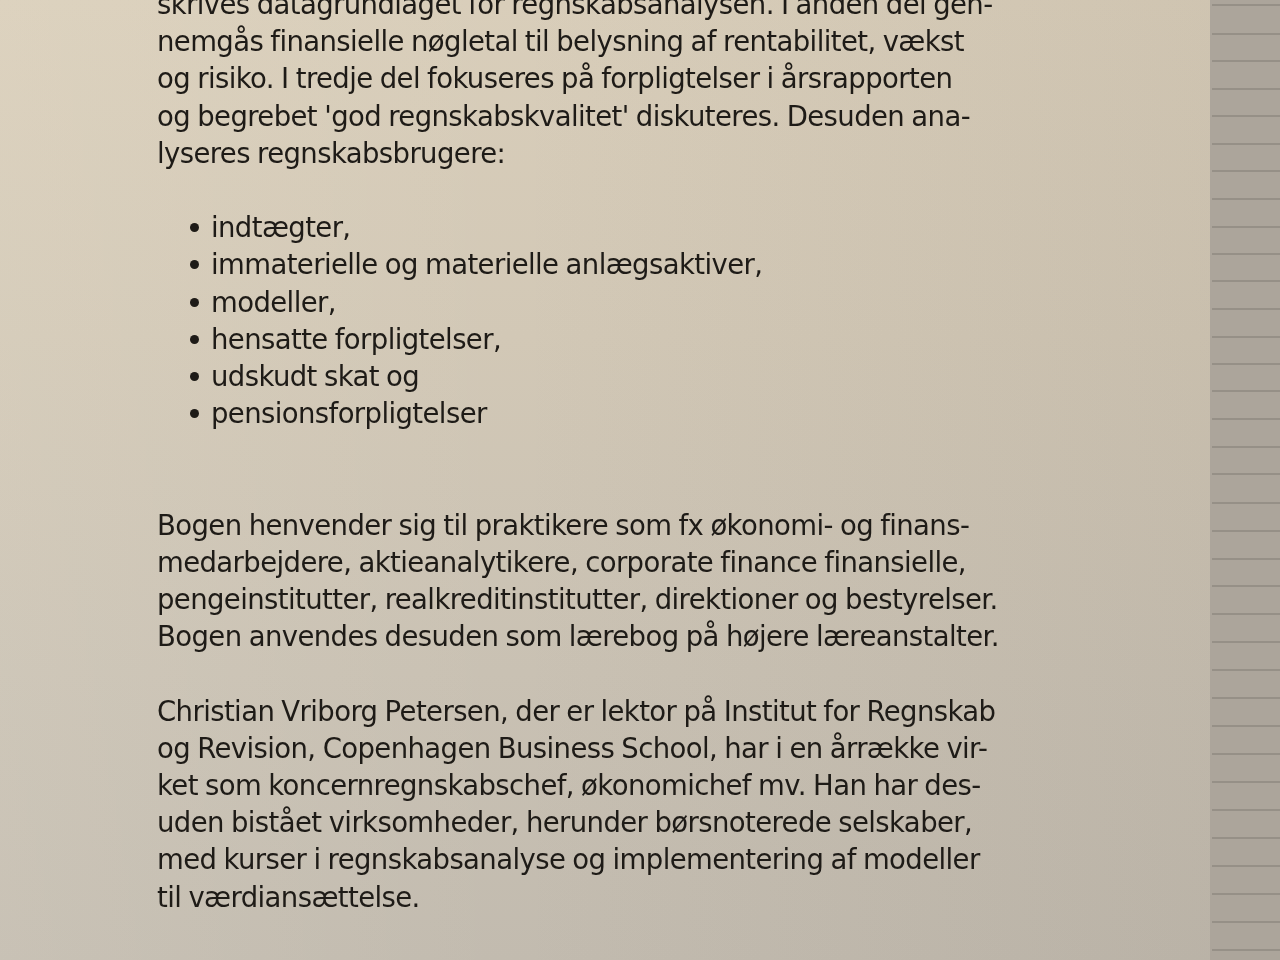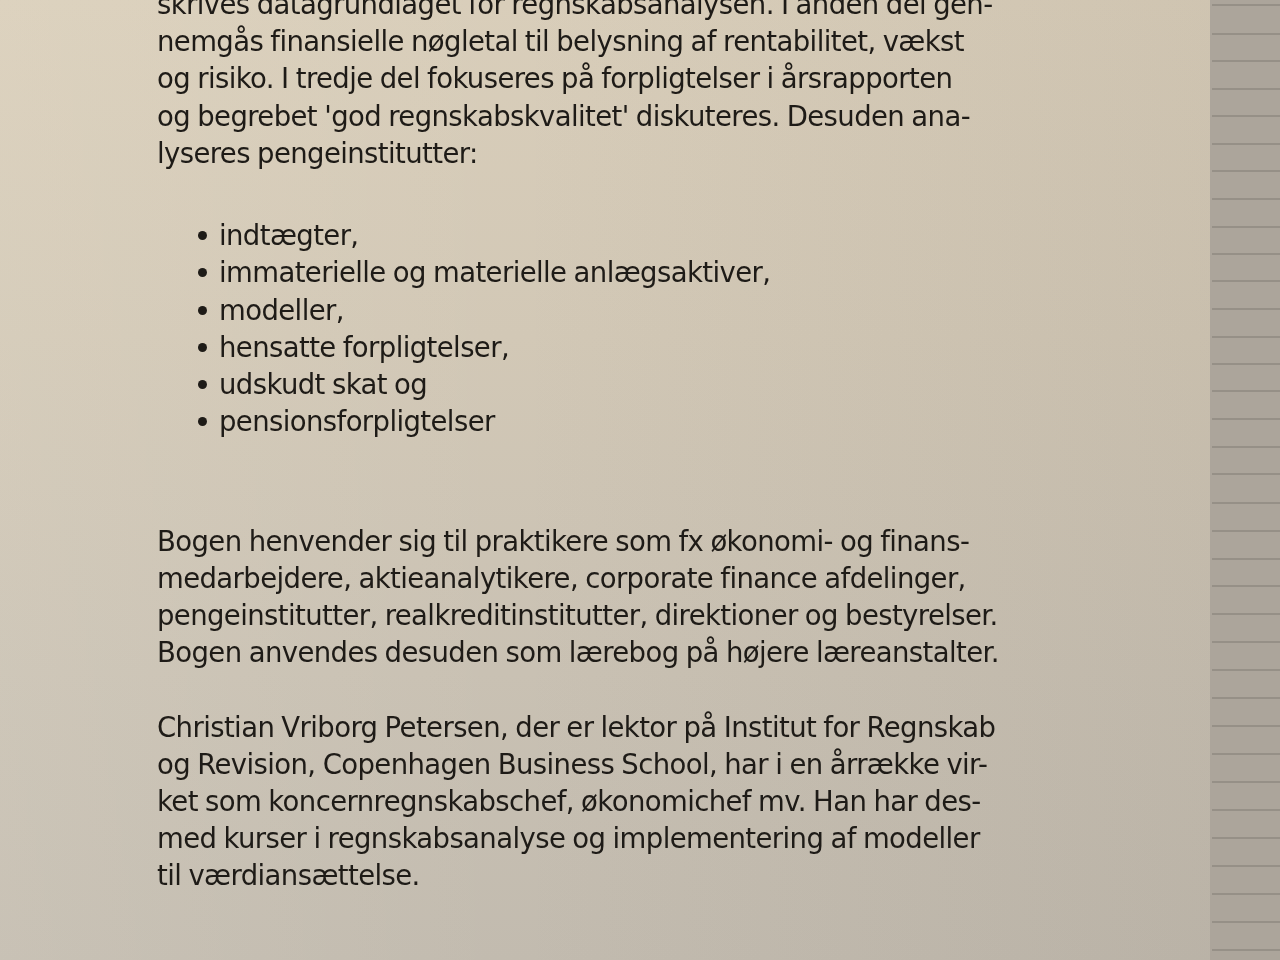--- a/index.html
+++ b/index.html
@@ -51,21 +51,21 @@
       display: block;
       white-space: nowrap;
       height: 37.2px;
     }
     .gap {
       display: block;
       height: 37.2px;
     }
     .bullets {
       list-style: none;
-      margin: 8px;
+      margin: 0;
       padding: 0 0 0 30px;
     }
     .bullets li {
       position: relative;
       white-space: nowrap;
       height: 37.2px;
       padding-left: 24px;
     }
     .bullets li .dot {
       position: absolute;
@@ -120,49 +120,50 @@
   <div class="rule" style="top:949px"></div>
 </div>
 
 <div class="text-block">
 
   <div>
     <span class="line">skrives datagrundlaget for regnskabsanalysen. I anden del gen-</span>
     <span class="line">nemgås finansielle nøgletal til belysning af rentabilitet, vækst</span>
     <span class="line">og risiko. I tredje del fokuseres på forpligtelser i årsrapporten</span>
     <span class="line">og begrebet 'god regnskabskvalitet' diskuteres. Desuden ana-</span>
-    <span class="line">lyseres pengeinstitutter:</span>
+    <span class="line">lyseres regnskabsbrugere:</span>
   </div>
 
   <span class="gap"></span>
 
   <ul class="bullets">
     <li><span class="dot"></span><span>indtægter,</span></li>
     <li><span class="dot"></span><span>immaterielle og materielle anlægsaktiver,</span></li>
     <li><span class="dot"></span><span>modeller,</span></li>
     <li><span class="dot"></span><span>hensatte forpligtelser,</span></li>
     <li><span class="dot"></span><span>udskudt skat og</span></li>
     <li><span class="dot"></span><span>pensionsforpligtelser</span></li>
   </ul>
 
   <span class="gap"></span>
 
 
   <span class="gap"></span>
 
   <div>
     <span class="line">Bogen henvender sig til praktikere som fx økonomi- og finans-</span>
-    <span class="line">medarbejdere, aktieanalytikere, corporate finance afdelinger,</span>
+    <span class="line">medarbejdere, aktieanalytikere, corporate finance finansielle,</span>
     <span class="line">pengeinstitutter, realkreditinstitutter, direktioner og bestyrelser.</span>
     <span class="line">Bogen anvendes desuden som lærebog på højere læreanstalter.</span>
   </div>
 
   <span class="gap"></span>
 
   <div>
     <span class="line">Christian Vriborg Petersen, der er lektor på Institut for Regnskab</span>
     <span class="line">og Revision, Copenhagen Business School, har i en årrække vir-</span>
     <span class="line">ket som koncernregnskabschef, økonomichef mv. Han har des-</span>
+    <span class="line">uden bistået virksomheder, herunder børsnoterede selskaber,</span>
     <span class="line">med kurser i regnskabsanalyse og implementering af modeller</span>
     <span class="line">til værdiansættelse.</span>
   </div>
 
 </div>
 
 </body></html>

